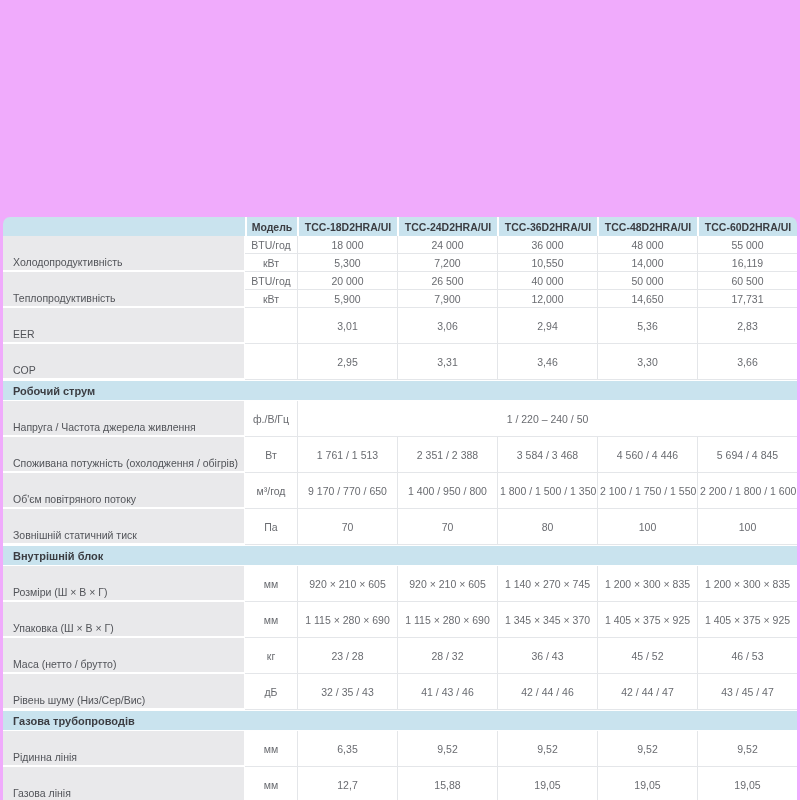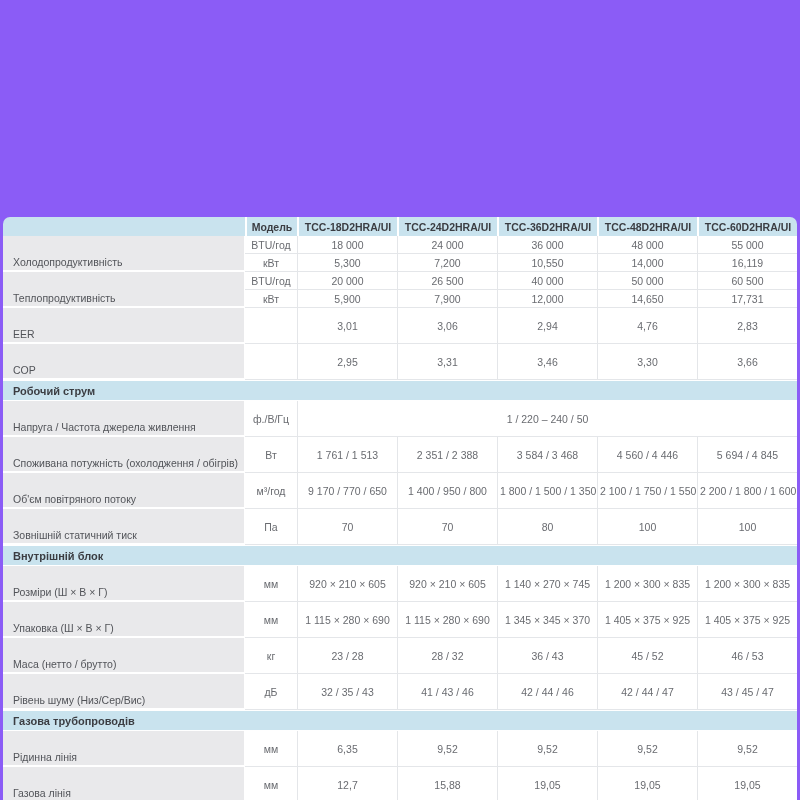--- a/index.html
+++ b/index.html
@@ -5,21 +5,21 @@
   html, body {
     margin: 0; padding: 0;
     width: 800px; height: 800px;
     background: #ffffff;
     font-family: "Liberation Sans", sans-serif;
     overflow: hidden;
   }
   .page {
     position: relative;
     width: 800px; height: 800px;
-    background: #8b5cf6;
+    background: #f0abfc;
   }
   .table-wrap {
     position: absolute;
     top: 217px; left: 3px;
     width: 794px;
     border-radius: 7px 7px 6px 6px;
     overflow: hidden;
   }
   table.spec-table {
     width: 794px;
@@ -147,21 +147,21 @@
             <td class="value-cell">12,000</td>
             <td class="value-cell">14,650</td>
             <td class="value-cell">17,731</td>
           </tr>
           <tr>
             <td class="label-cell">EER</td>
             <td class="unit-cell"></td>
             <td class="value-cell">3,01</td>
             <td class="value-cell">3,06</td>
             <td class="value-cell">2,94</td>
-            <td class="value-cell">4,76</td>
+            <td class="value-cell">5,36</td>
             <td class="value-cell">2,83</td>
           </tr>
           <tr>
             <td class="label-cell">COP</td>
             <td class="unit-cell"></td>
             <td class="value-cell">2,95</td>
             <td class="value-cell">3,31</td>
             <td class="value-cell">3,46</td>
             <td class="value-cell">3,30</td>
             <td class="value-cell">3,66</td>

